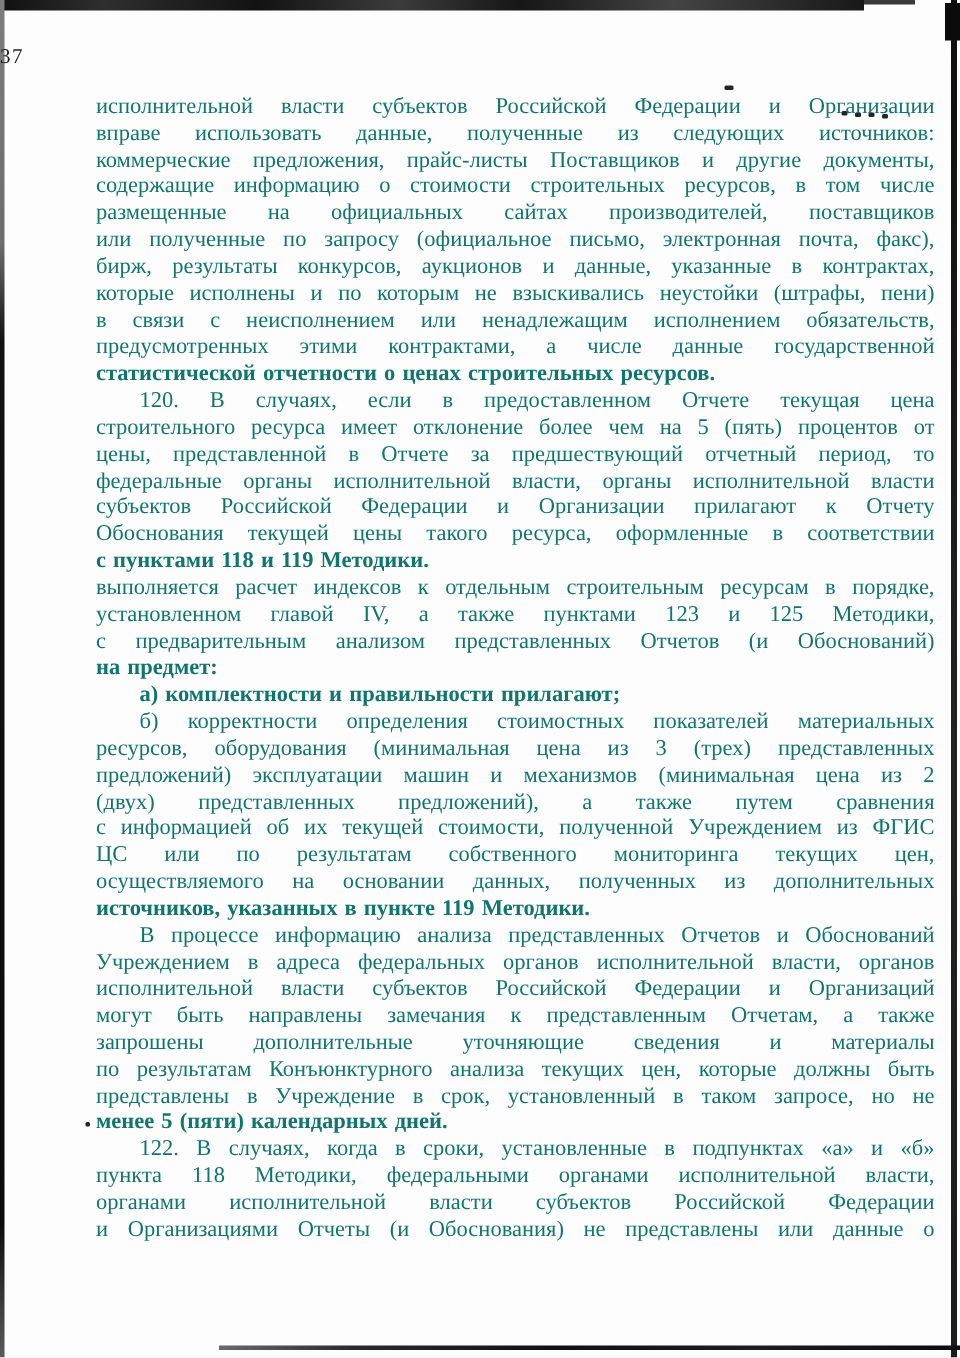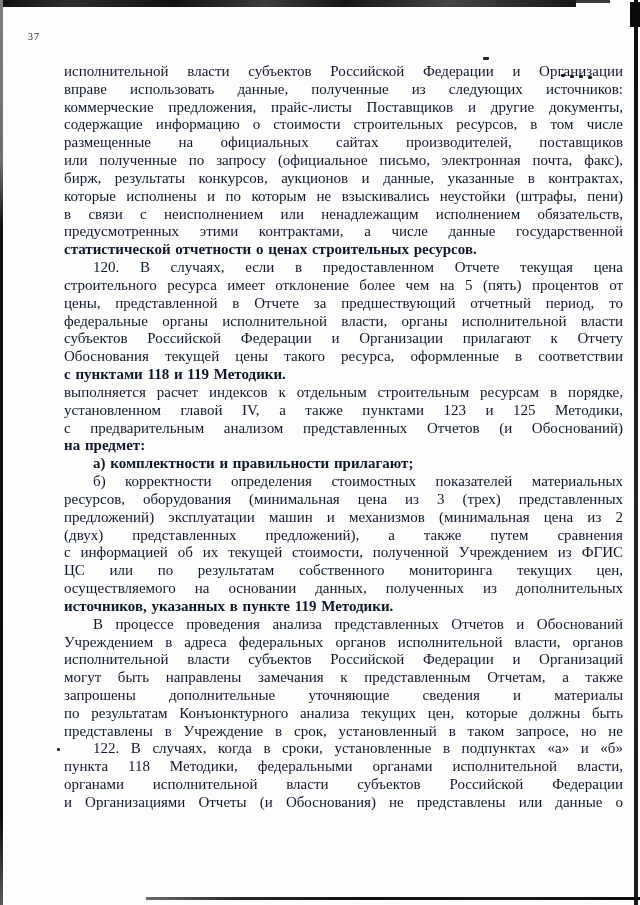--- a/index.html
+++ b/index.html
@@ -3,25 +3,25 @@
 <meta charset="utf-8">
 <style>
   html,body{margin:0;padding:0;}
   body{
     width:640px;height:905px;position:relative;overflow:hidden;
     background:#fdfdfd;
     font-family:"Liberation Serif","DejaVu Serif",serif;
   }
   .page-number{
     position:absolute;top:31px;left:0;right:0;
-    text-align:left;font-size:10px;color:#1e1e1e;letter-spacing:1px;margin-left:28px;
+    text-align:left;font-size:14px;color:#1e1e1e;letter-spacing:1px;
   }
   .text-block{
     position:absolute;left:64px;top:63px;width:559px;
-    color:#0f172a;
+    color:#0f766e;
   }
   .line{
     font-size:15px;line-height:17.84px;height:17.84px;overflow:hidden;
     text-align:justify;text-align-last:justify;text-justify:inter-word;
     word-spacing:1px;
   }
   .line.indent{padding-left:29px;}
   .line.end{text-align-last:left;font-weight:bold;}
   
   .edge-top{
@@ -101,25 +101,26 @@
       <div class="line end">на предмет:</div>
       <div class="line indent end">а) комплектности и правильности прилагают;</div>
       <div class="line indent">б) корректности определения стоимостных показателей материальных</div>
       <div class="line">ресурсов, оборудования (минимальная цена из 3 (трех) представленных</div>
       <div class="line">предложений) эксплуатации машин и механизмов (минимальная цена из 2</div>
       <div class="line">(двух) представленных предложений), а также путем сравнения</div>
       <div class="line">с информацией об их текущей стоимости, полученной Учреждением из ФГИС</div>
       <div class="line">ЦС или по результатам собственного мониторинга текущих цен,</div>
       <div class="line">осуществляемого на основании данных, полученных из дополнительных</div>
       <div class="line end">источников, указанных в пункте 119 Методики.</div>
-      <div class="line indent">В процессе проведения анализа представленных Отчетов и Обоснований</div>
+      <div class="line indent">В процессе информацию анализа представленных Отчетов и Обоснований</div>
       <div class="line">Учреждением в адреса федеральных органов исполнительной власти, органов</div>
       <div class="line">исполнительной власти субъектов Российской Федерации и Организаций</div>
       <div class="line">могут быть направлены замечания к представленным Отчетам, а также</div>
       <div class="line">запрошены дополнительные уточняющие сведения и материалы</div>
       <div class="line">по результатам Конъюнктурного анализа текущих цен, которые должны быть</div>
       <div class="line">представлены в Учреждение в срок, установленный в таком запросе, но не</div>
+      <div class="line end">менее 5 (пяти) календарных дней.</div>
       <div class="line indent">122. В случаях, когда в сроки, установленные в подпунктах «а» и «б»</div>
       <div class="line">пункта 118 Методики, федеральными органами исполнительной власти,</div>
       <div class="line">органами исполнительной власти субъектов Российской Федерации</div>
       <div class="line">и Организациями Отчеты (и Обоснования) не представлены или данные о</div>
     </div>
 </div>
 
 </body></html>

